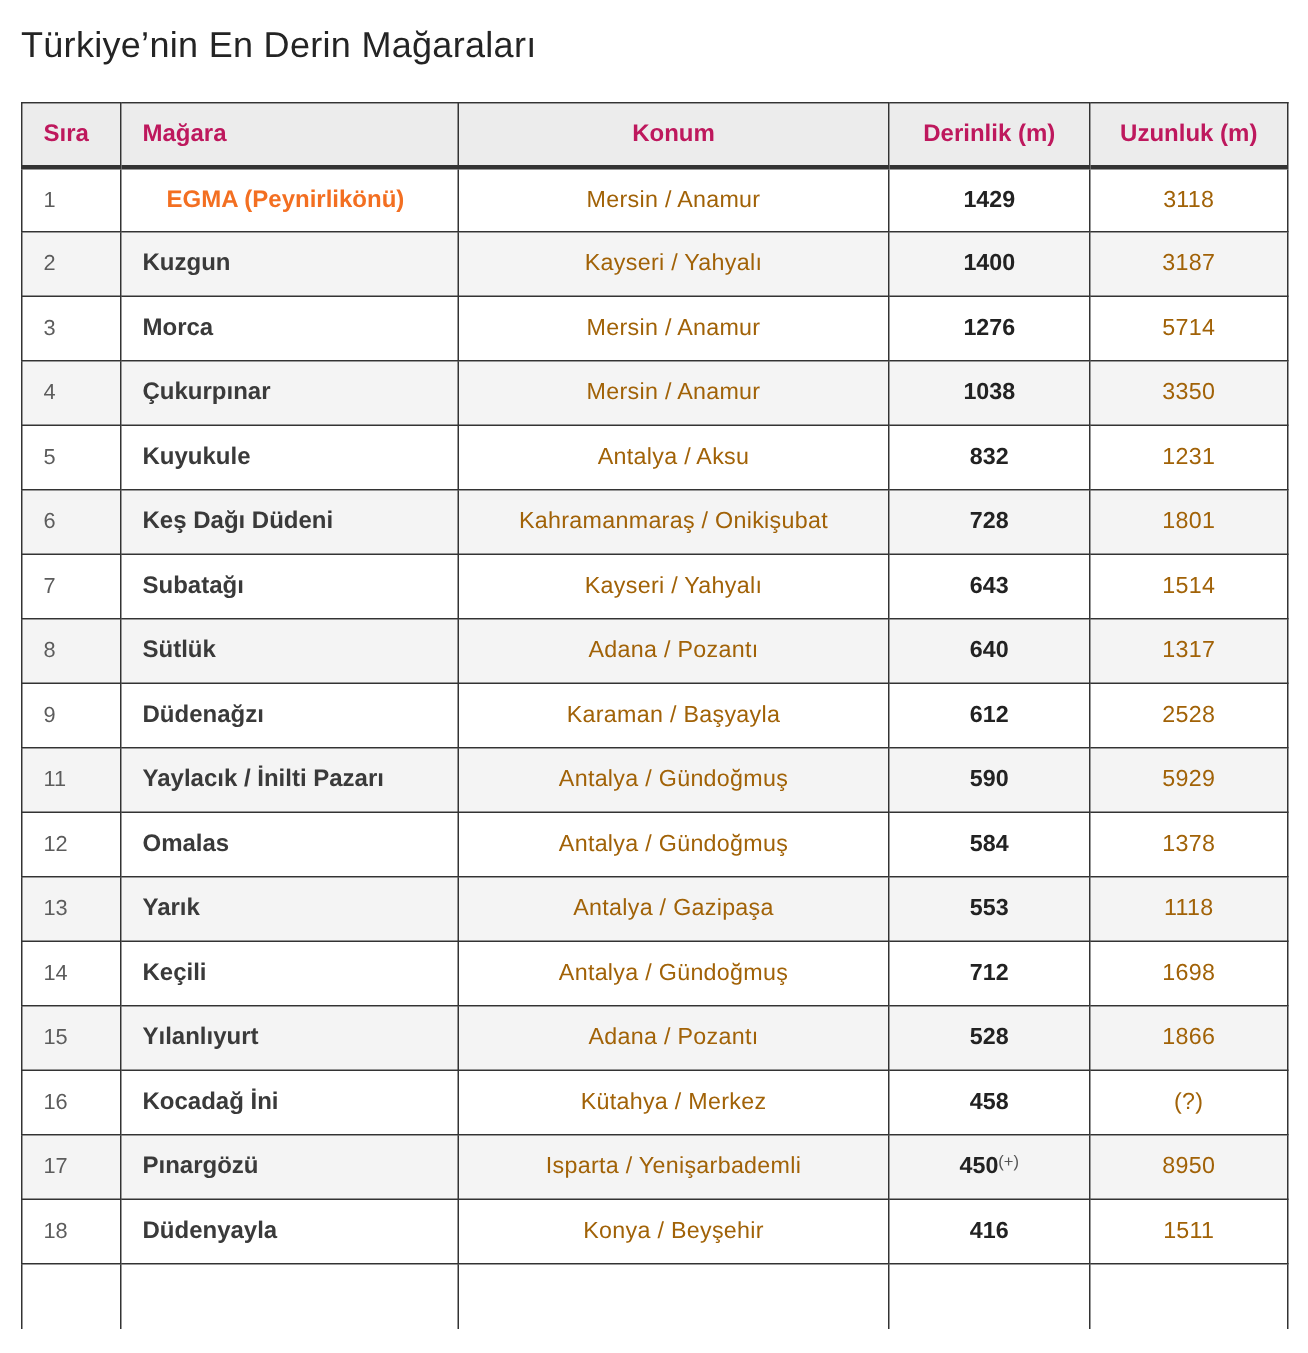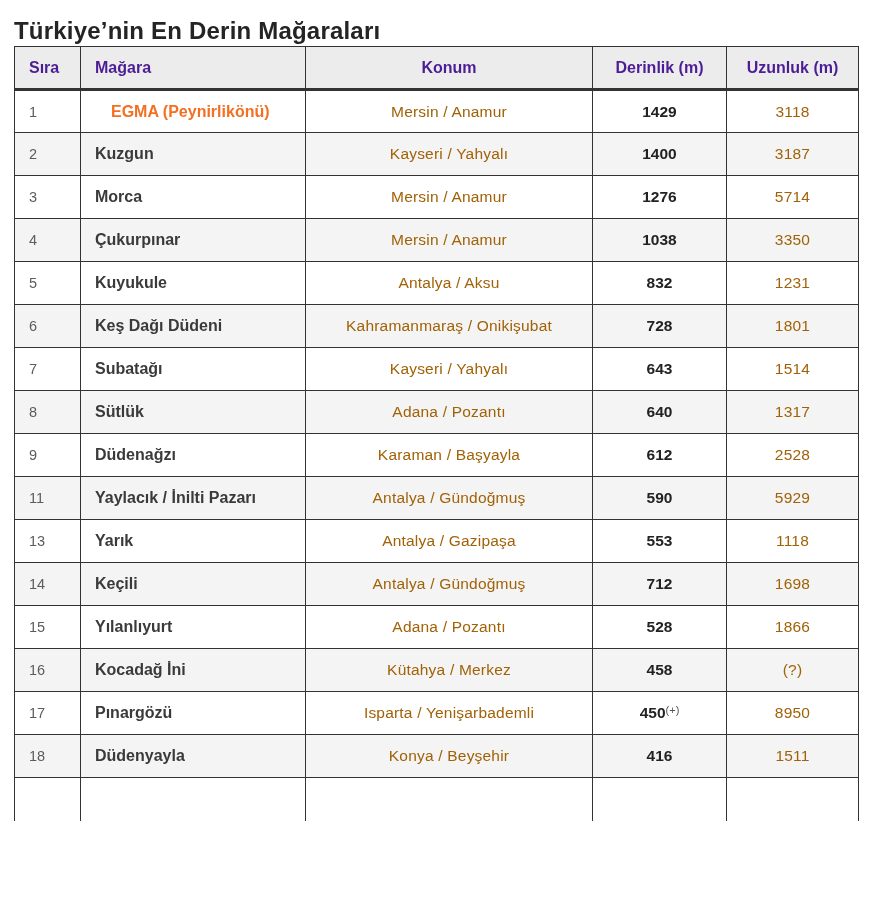--- a/index.html
+++ b/index.html
@@ -9,22 +9,23 @@
     overflow: hidden;
     background: #ffffff;
     font-family: "Liberation Sans", "DejaVu Sans", sans-serif;
   }
   .page {
     padding: 16px 14px 0 14px;
   }
   h1.page-title {
     font-size: 24px;
     line-height: 30px;
-    font-weight: 700;
+    font-weight: 400;
     color: #242424;
+    margin-bottom: 22px;
     letter-spacing: 0.2px;
   }
   table.caves-table {
     width: 844px;
     border-collapse: collapse;
     table-layout: fixed;
     font-size: 15px;
   }
   col.c-sira     { width: 66px; }
   col.c-magara   { width: 225px; }
@@ -34,21 +35,21 @@
 
   th, td {
     border: 1px solid #333333;
     height: 43px;
     vertical-align: middle;
     overflow: hidden;
     white-space: nowrap;
   }
   thead th {
     background: var(--header-bg, #ececec);
-    color: #4c1d95;
+    color: #be185d;
     font-weight: 700;
     font-size: 16px;
     border-bottom: 3px solid #333333;
     text-align: center;
   }
   th.col-sira, td.col-sira {
     text-align: left;
     padding-left: 14px;
   }
   th.col-magara, td.col-magara {
@@ -186,20 +187,27 @@
           <td class="col-uzunluk">2528</td>
         </tr>
         <tr>
           <td class="col-sira">11</td>
           <td class="col-magara"><span class="cave-name">Yaylacık / İnilti Pazarı</span></td>
           <td class="col-konum">Antalya / Gündoğmuş</td>
           <td class="col-derinlik"><span>590</span></td>
           <td class="col-uzunluk">5929</td>
         </tr>
         <tr>
+          <td class="col-sira">12</td>
+          <td class="col-magara"><span class="cave-name">Omalas</span></td>
+          <td class="col-konum">Antalya / Gündoğmuş</td>
+          <td class="col-derinlik"><span>584</span></td>
+          <td class="col-uzunluk">1378</td>
+        </tr>
+        <tr>
           <td class="col-sira">13</td>
           <td class="col-magara"><span class="cave-name">Yarık</span></td>
           <td class="col-konum">Antalya / Gazipaşa</td>
           <td class="col-derinlik"><span>553</span></td>
           <td class="col-uzunluk">1118</td>
         </tr>
         <tr>
           <td class="col-sira">14</td>
           <td class="col-magara"><span class="cave-name">Keçili</span></td>
           <td class="col-konum">Antalya / Gündoğmuş</td>

